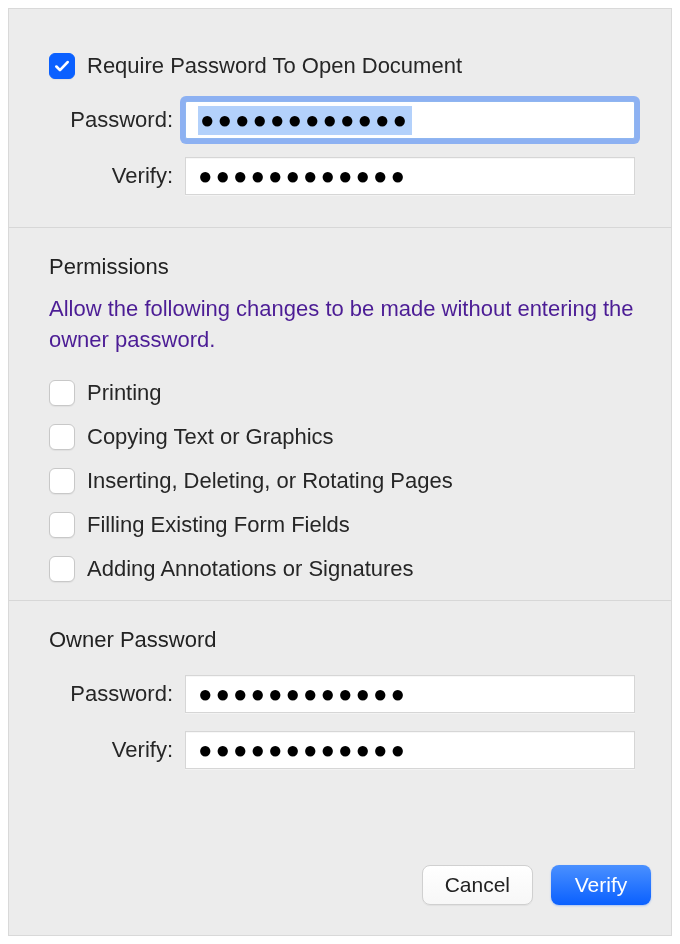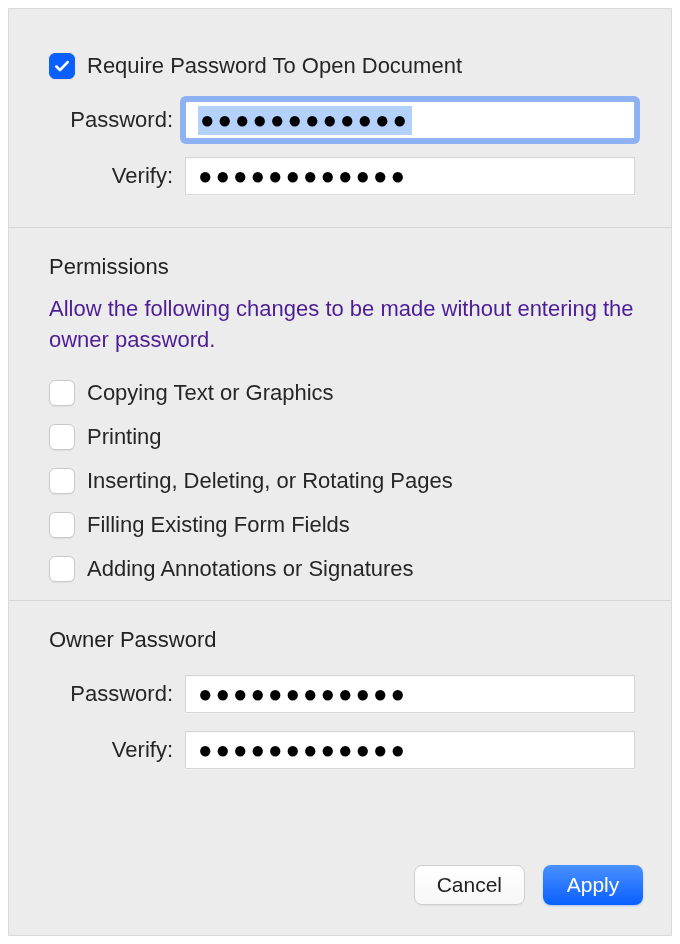--- a/index.html
+++ b/index.html
@@ -122,21 +122,21 @@
       margin-bottom: 18px;
     }
     .perm-label {
       font-size: 22px;
       color: #262626;
       margin-left: 12px;
     }
     .button-row {
       position: absolute;
       bottom: 30px;
-      right: 28px;
+      right: 20px;
       display: flex;
       gap: 18px;
     }
     .btn {
       height: 40px;
       min-width: 100px;
       border-radius: 8px;
       font-size: 21px;
       padding: 0 22px;
       cursor: pointer;
@@ -188,28 +188,28 @@
 
   <div class="divider"></div>
 
   <div class="section-title">Permissions</div>
   <div class="section-desc">Allow the following changes to be made without entering the owner password.</div>
 
   <div class="perm-row">
     <span class="checkbox">
       
     </span>
+    <span class="perm-label">Printing</span>
+  </div>
+
+  <div class="perm-row">
+    <span class="checkbox">
+      
+    </span>
     <span class="perm-label">Copying Text or Graphics</span>
-  </div>
-
-  <div class="perm-row">
-    <span class="checkbox">
-      
-    </span>
-    <span class="perm-label">Printing</span>
   </div>
 
   <div class="perm-row">
     <span class="checkbox">
       
     </span>
     <span class="perm-label">Inserting, Deleting, or Rotating Pages</span>
   </div>
 
   <div class="perm-row">
@@ -239,16 +239,16 @@
 
   <div class="field-row" style="margin-top:18px;">
     <div class="field-label">Verify:</div>
     <div class="text-input">
       <span class="dots">●●●●●●●●●●●●</span>
     </div>
   </div>
 
   <div class="button-row">
     <button class="btn btn-default">Cancel</button>
-    <button class="btn btn-primary">Apply</button>
+    <button class="btn btn-primary">Verify</button>
   </div>
 
 </div>
 
 </body></html>

